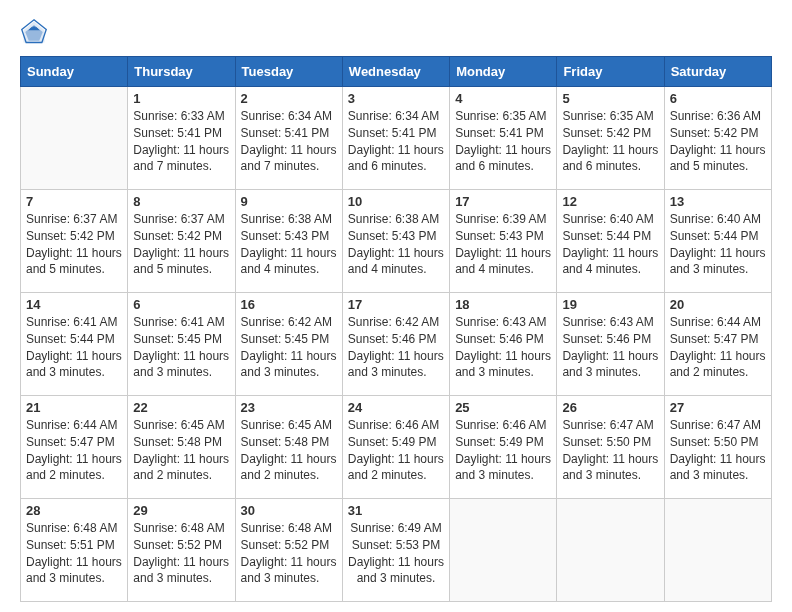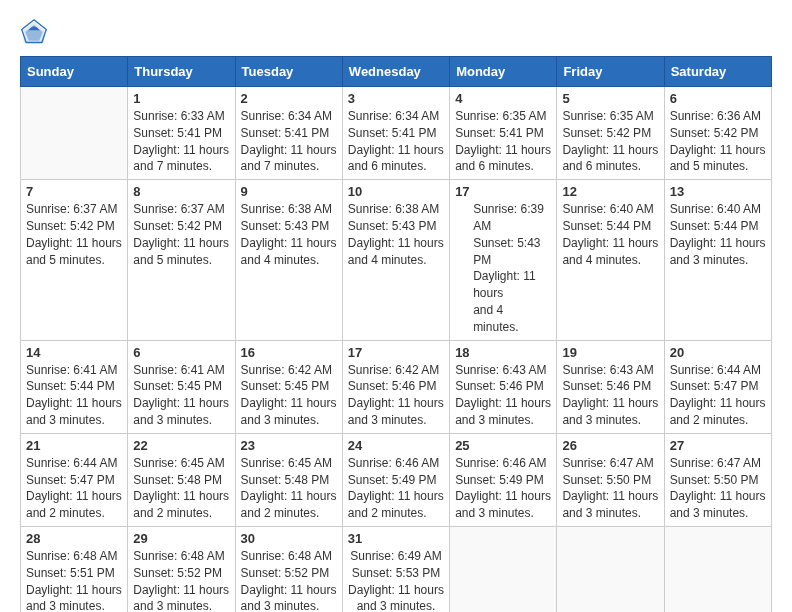--- a/index.html
+++ b/index.html
@@ -208,21 +208,21 @@
           </td>
           <td>
             <span class="day-number">10</span>
             <div class="day-info" style="white-space: pre-line;">Sunrise: 6:38 AM
 Sunset: 5:43 PM
 Daylight: 11 hours
 and 4 minutes.</div>
           </td>
           <td>
             <span class="day-number">17</span>
-            <div class="day-info" style="white-space: pre-line; margin-left: 18px;">Sunrise: 6:39 AM
+            <div class="day-info" style="white-space: pre-line;">Sunrise: 6:39 AM
 Sunset: 5:43 PM
 Daylight: 11 hours
 and 4 minutes.</div>
           </td>
           <td>
             <span class="day-number">12</span>
             <div class="day-info" style="white-space: pre-line;">Sunrise: 6:40 AM
 Sunset: 5:44 PM
 Daylight: 11 hours
 and 4 minutes.</div>

